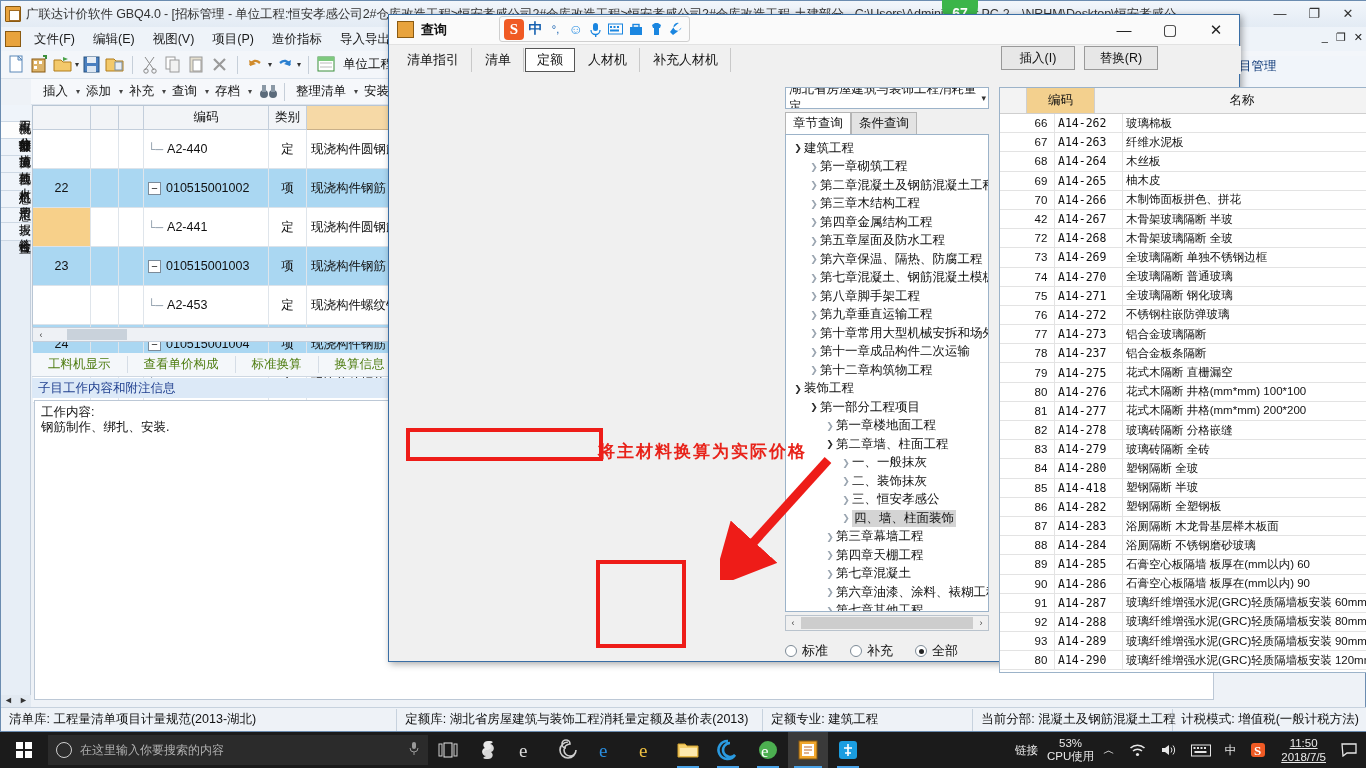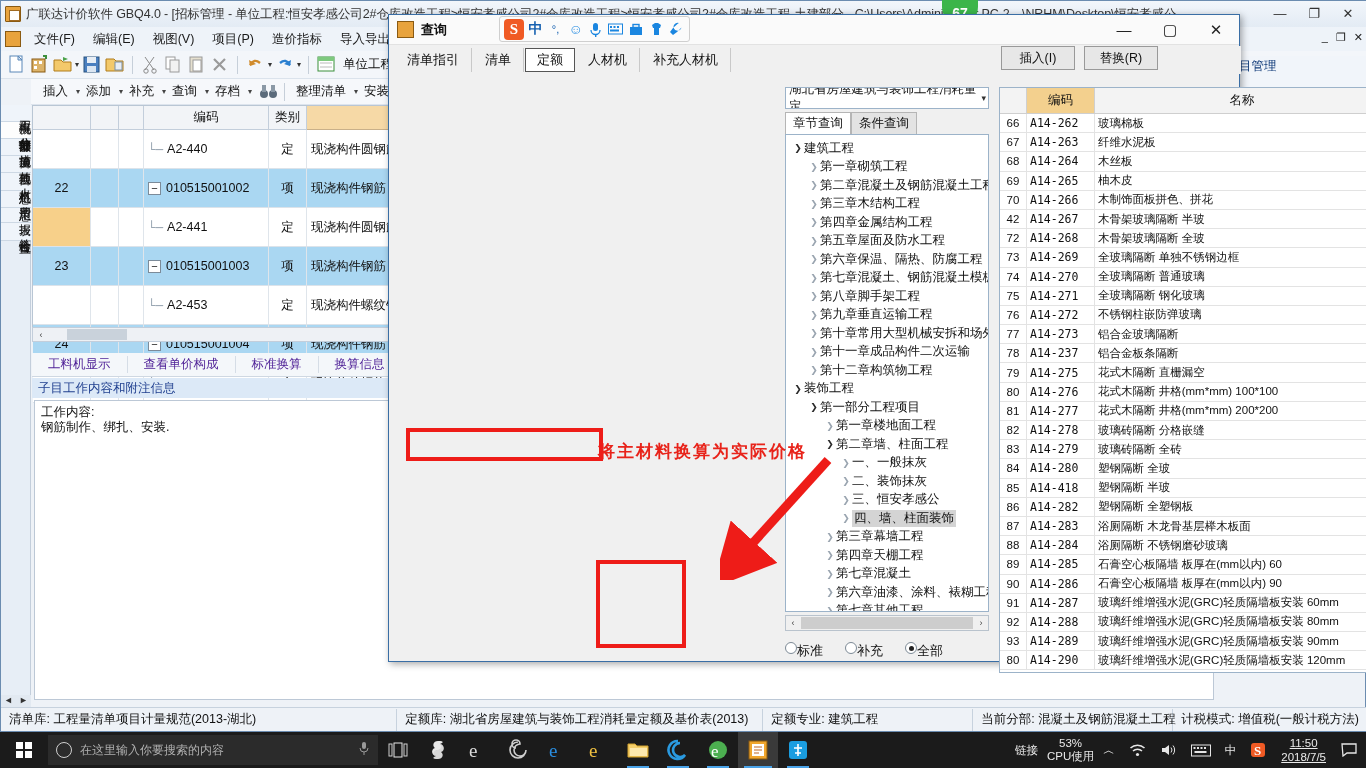--- a/index.html
+++ b/index.html
@@ -79,21 +79,21 @@
       line-height:10px; color:#222; margin-right:5px; }
   .treeline { color:#9aa7b3; margin-right:4px; font-family:"DejaVu Sans Mono",monospace; }
   #mg-hscroll { position:absolute; left:31px; top:326px; width:1300px; height:15px;
       background:#eef1f5; border:1px solid #c3cedb; display:flex; align-items:center; }
   #mg-hscroll .thumb { width:60px; height:11px; background:#c9d2db; margin-left:18px; }
   #mg-hscroll .arr { width:16px; text-align:center; font-size:9px; color:#444; }
 
   
   #detail-tabs { left:31px; top:352px; width:1300px; height:24px; background:#f4f7fa;
       border-bottom:1px solid #cfd8e2; display:flex; align-items:center; }
-  #detail-tabs .dt { padding:0 16px; font-size:12.5px; color:#4c1d95; border-right:1px solid #d5dde6; }
+  #detail-tabs .dt { padding:0 16px; font-size:12.5px; color:#4d7c0f; border-right:1px solid #d5dde6; }
   #detail-title { left:31px; top:377px; width:1300px; height:20px; background:#dce9f7;
       display:flex; align-items:center; padding-left:6px; font-size:12.5px; color:#1f3f8f; }
   #detail-body { left:33px; top:399px; width:1180px; height:300px; background:#fff;
       border:1px solid #bcc8d6; padding:4px 6px; font-size:12.5px; color:#111; line-height:15px; }
 
   
   #rightpanel { left:1234px; top:55px; width:131px; height:345px; background:#f1f5fa; }
   #rp-tabtext { font-size:12.5px; color:#123c7a; padding:2px 4px; }
   #rp-grid { position:absolute; left:4px; top:48px; width:126px; height:275px;
       background:#fff; border:1px solid #b9c6d4; }
@@ -164,38 +164,38 @@
   .tnode .chev { width:12px; text-align:center; font-size:9px; color:#9aa5b0; flex:none; }
   .tnode .chev.open { color:#2a2a2a; }
   .tnode.sel .lbl { background:#d4d4d4; padding:0 2px; }
   #tree-hscroll { position:absolute; left:396px; top:600px; width:204px; height:16px;
       background:#f0f0f0; border:1px solid #b9c3cd; display:flex; align-items:center; }
   #tree-hscroll .arr { width:14px; text-align:center; font-size:9px; color:#444; }
   #tree-hscroll .thumb { flex:1; height:12px; background:#cdcdcd; margin:0 1px; }
 
   #radios { position:absolute; left:396px; top:625px; width:260px; height:22px;
       display:flex; align-items:center; gap:22px; font-size:13px; color:#111; }
-  .radio { display:flex; align-items:flex-start; }
+  .radio { display:flex; align-items:center; gap:5px; }
   .rdot { width:12px; height:12px; border:1px solid #7d8a96; border-radius:50%;
       background:#fff; position:relative; }
   .rdot.on:after { content:""; position:absolute; left:2.5px; top:2.5px; width:5px; height:5px;
       background:#222; border-radius:50%; }
 
   
   #dlg-table { position:absolute; left:610px; top:72px; width:626px; height:586px;
       background:#fff; border:1px solid #9cb3c9; }
   #dt-head { display:flex; height:26px; }
   #dt-head .h { background:#f3f3f3; border-right:1px solid #cfcfcf;
       border-bottom:1px solid #cfcfcf; display:flex; align-items:center;
       justify-content:center; font-size:12.5px; color:#111; }
   #dt-head .h.amber { background:#f3d08e; }
   .dt-row { display:flex; height:19.2px; border-bottom:1px solid #e3e3e3; }
   .dt-row .c { border-right:1px solid #e3e3e3; display:flex; align-items:center;
       font-size:11.5px; color:#111; padding:0 3px; overflow:hidden; white-space:nowrap; }
-  .dt-row .c.ctr { justify-content:center; }
+  .dt-row .c.ctr { justify-content:center;margin-left:28px; }
   .cw-idx { width:27px; } .cw-code { width:68px; } .cw-name { width:295px; }
   .code-mono { font-family:"DejaVu Sans Mono",monospace; font-size:11px; }
 
   
   #anno-text { position:absolute; left:598px; top:440px; font-size:17px; color:#e8231a;
       font-weight:bold; letter-spacing:2px; font-family:"Liberation Serif",serif;
       white-space:nowrap; }
   .redbox { position:absolute; border:4px solid #ee1c18; }
   #redbox-tree { left:406px; top:428px; width:197px; height:33px; }
   #redbox-rows { left:596px; top:560px; width:90px; height:88px; }
@@ -204,21 +204,21 @@
       background:#3cb54a; border-radius:0 0 18px 18px; color:#fff; font-size:14px;
       font-weight:bold; display:flex; align-items:center; justify-content:center; }
 
   
   #taskbar { left:0; top:732px; width:1366px; height:36px; background:#1b1b1b;
       display:flex; align-items:center; }
   #start { width:48px; height:36px; display:flex; align-items:center; justify-content:center; }
   #startsq { width:16px; height:16px; display:grid; grid-template-columns:1fr 1fr;
       grid-template-rows:1fr 1fr; gap:2px; }
   #startsq i { background:#fff; display:block; }
-  #searchbox { width:330px; height:30px; background:#2b2b2b; display:flex;
+  #searchbox { width:380px; height:30px; background:#2b2b2b; display:flex;
       align-items:center; padding:0 8px; gap:8px; }
   #searchcircle { width:16px; height:16px; border:1.7px solid #cfcfcf; border-radius:50%; }
   #search-ph { color:#b0b0b0; font-size:12px; flex:1; }
   .tbicon { width:40px; height:36px; display:flex; align-items:center;
       justify-content:center; position:relative; }
   .tbicon.active { background:#3a3a3a; }
   .tbicon.active:after { content:""; position:absolute; bottom:0; left:6px; right:6px;
       height:2px; background:#4aa3e8; }
   .tbicon.open:after { content:""; position:absolute; bottom:0; left:9px; right:9px;
       height:2px; background:#4aa3e8; }

